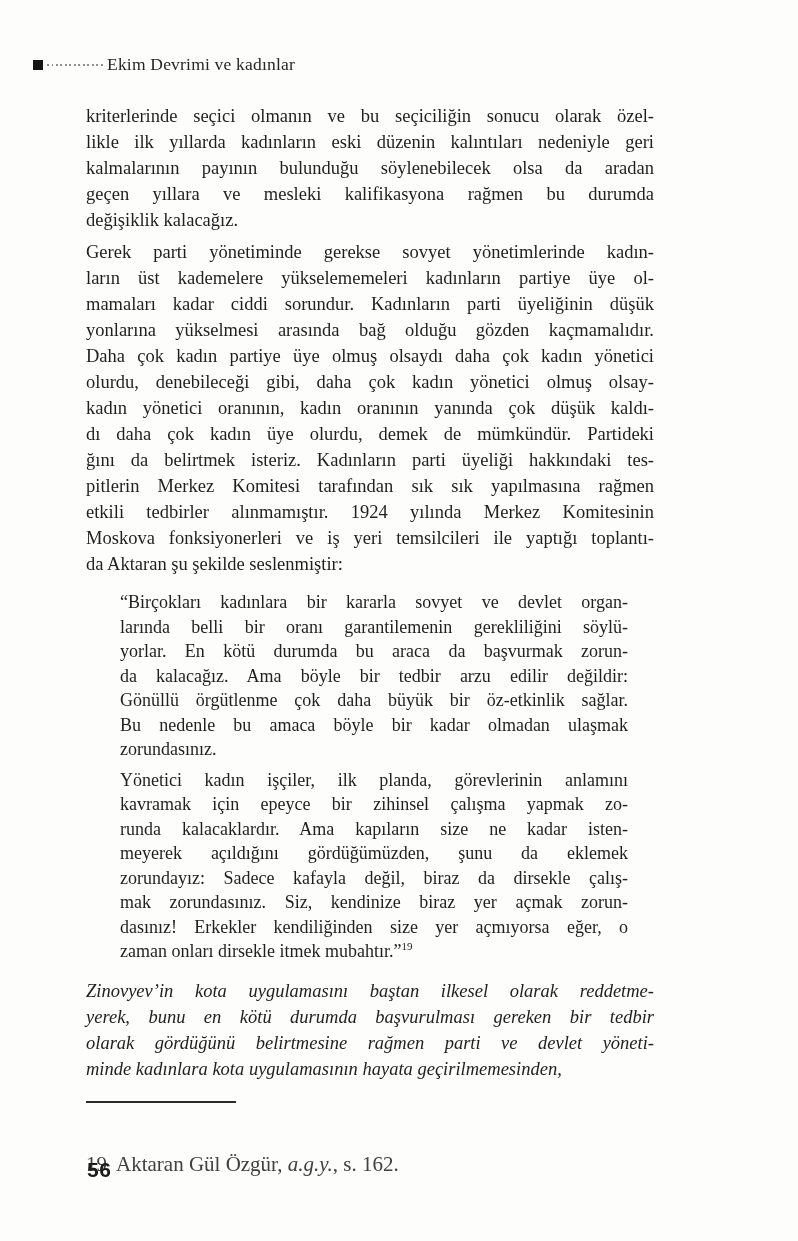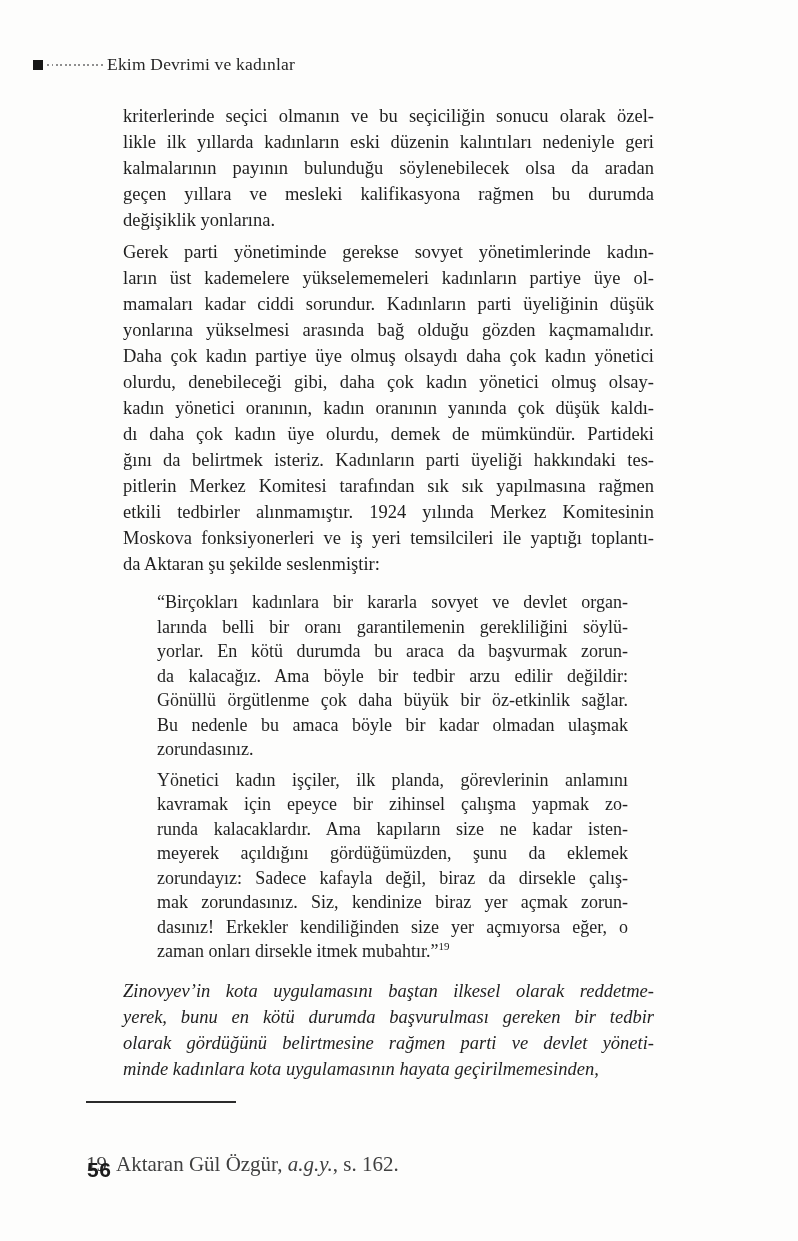--- a/index.html
+++ b/index.html
@@ -54,21 +54,21 @@
     line-height: 26px;
   }
   .para.quote {
     margin-left: 34px;
     width: 508px;
     font-size: 18px;
     line-height: 24.5px;
   }
   .para.body + .para.quote { margin-top: 13px; }
   .para.quote + .para.body { margin-top: 14px; font-style: italic; }
-  .line { text-align: justify; text-align-last: justify; margin-left: 37px; }
+  .line { text-align: justify; text-align-last: justify; }
   .line.last { text-align-last: left; }
   .line sup {
     font-size: 11px;
     line-height: 0;
     vertical-align: super;
   }
   
   .footnote-sep {
     position: absolute;
     left: 86px;
@@ -108,21 +108,21 @@
     <span class="dotted-leader"></span>
     <span class="header-title">Ekim Devrimi ve kadınlar</span>
   </div>
 
   <main class="text-column">
       <div class="para body">
         <div class="line">kriterlerinde seçici olmanın ve bu seçiciliğin sonucu olarak özel-</div>
         <div class="line">likle ilk yıllarda kadınların eski düzenin kalıntıları nedeniyle geri</div>
         <div class="line">kalmalarının payının bulunduğu söylenebilecek olsa da aradan</div>
         <div class="line">geçen yıllara ve mesleki kalifikasyona rağmen bu durumda</div>
-        <div class="line last">değişiklik yonlarına.</div>
+        <div class="line last">değişiklik kalacağız.</div>
       </div>
       <div class="para body">
         <div class="line">Gerek parti yönetiminde gerekse sovyet yönetimlerinde kadın-</div>
         <div class="line">ların üst kademelere yükselememeleri kadınların partiye üye ol-</div>
         <div class="line">mamaları kadar ciddi sorundur. Kadınların parti üyeliğinin düşük</div>
         <div class="line">yonlarına yükselmesi arasında bağ olduğu gözden kaçmamalıdır.</div>
         <div class="line">Daha çok kadın partiye üye olmuş olsaydı daha çok kadın yönetici</div>
         <div class="line">olurdu, denebileceği gibi, daha çok kadın yönetici olmuş olsay-</div>
         <div class="line">kadın yönetici oranının, kadın oranının yanında çok düşük kaldı-</div>
         <div class="line">dı daha çok kadın üye olurdu, demek de mümkündür. Partideki</div>

